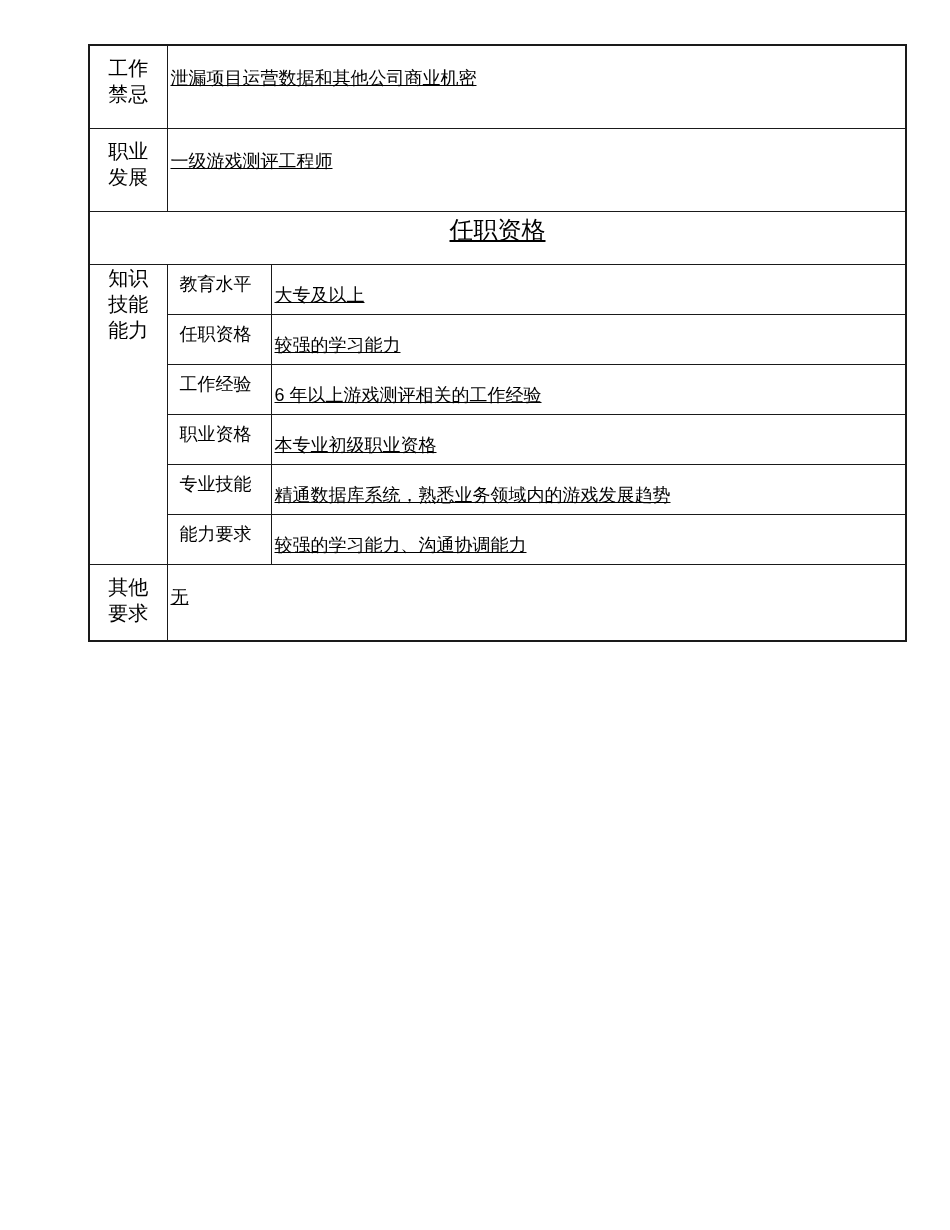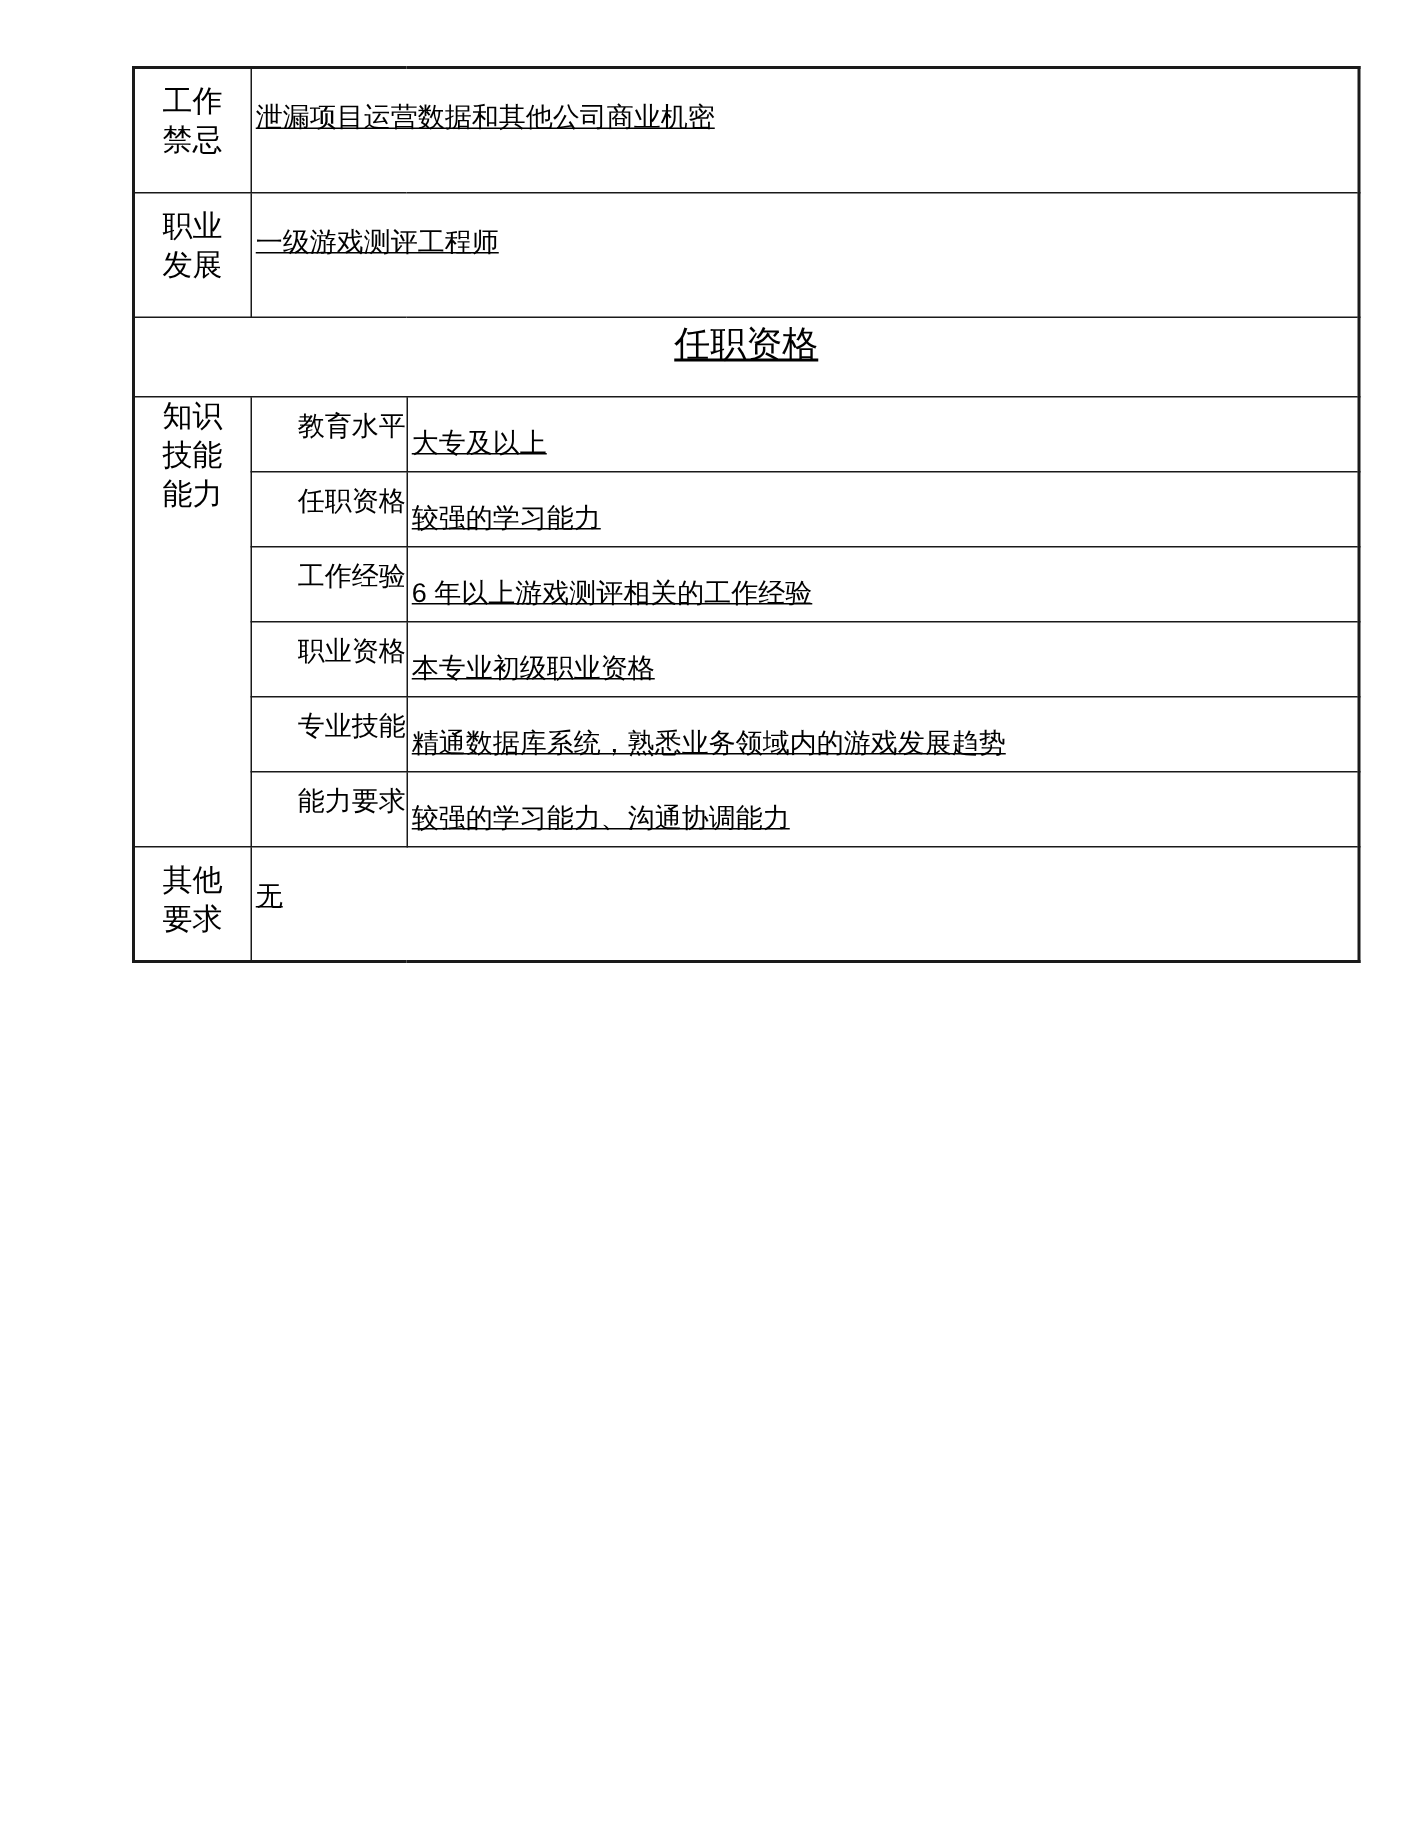--- a/index.html
+++ b/index.html
@@ -53,21 +53,21 @@
     text-decoration: underline;
   }
   .row-sub .content-cell {
     padding-top: 18px;
   }
   
   .sub-label-cell {
     font-size: 18px;
     line-height: 24px;
     padding: 7px 0 0 12px;
-    text-align: right;
+    text-align: left;
   }
   
   .section-header-cell {
     text-align: center;
     font-size: 24px;
     line-height: 24px;
     padding-top: 6px;
     text-decoration: underline;
   }
 </style>

